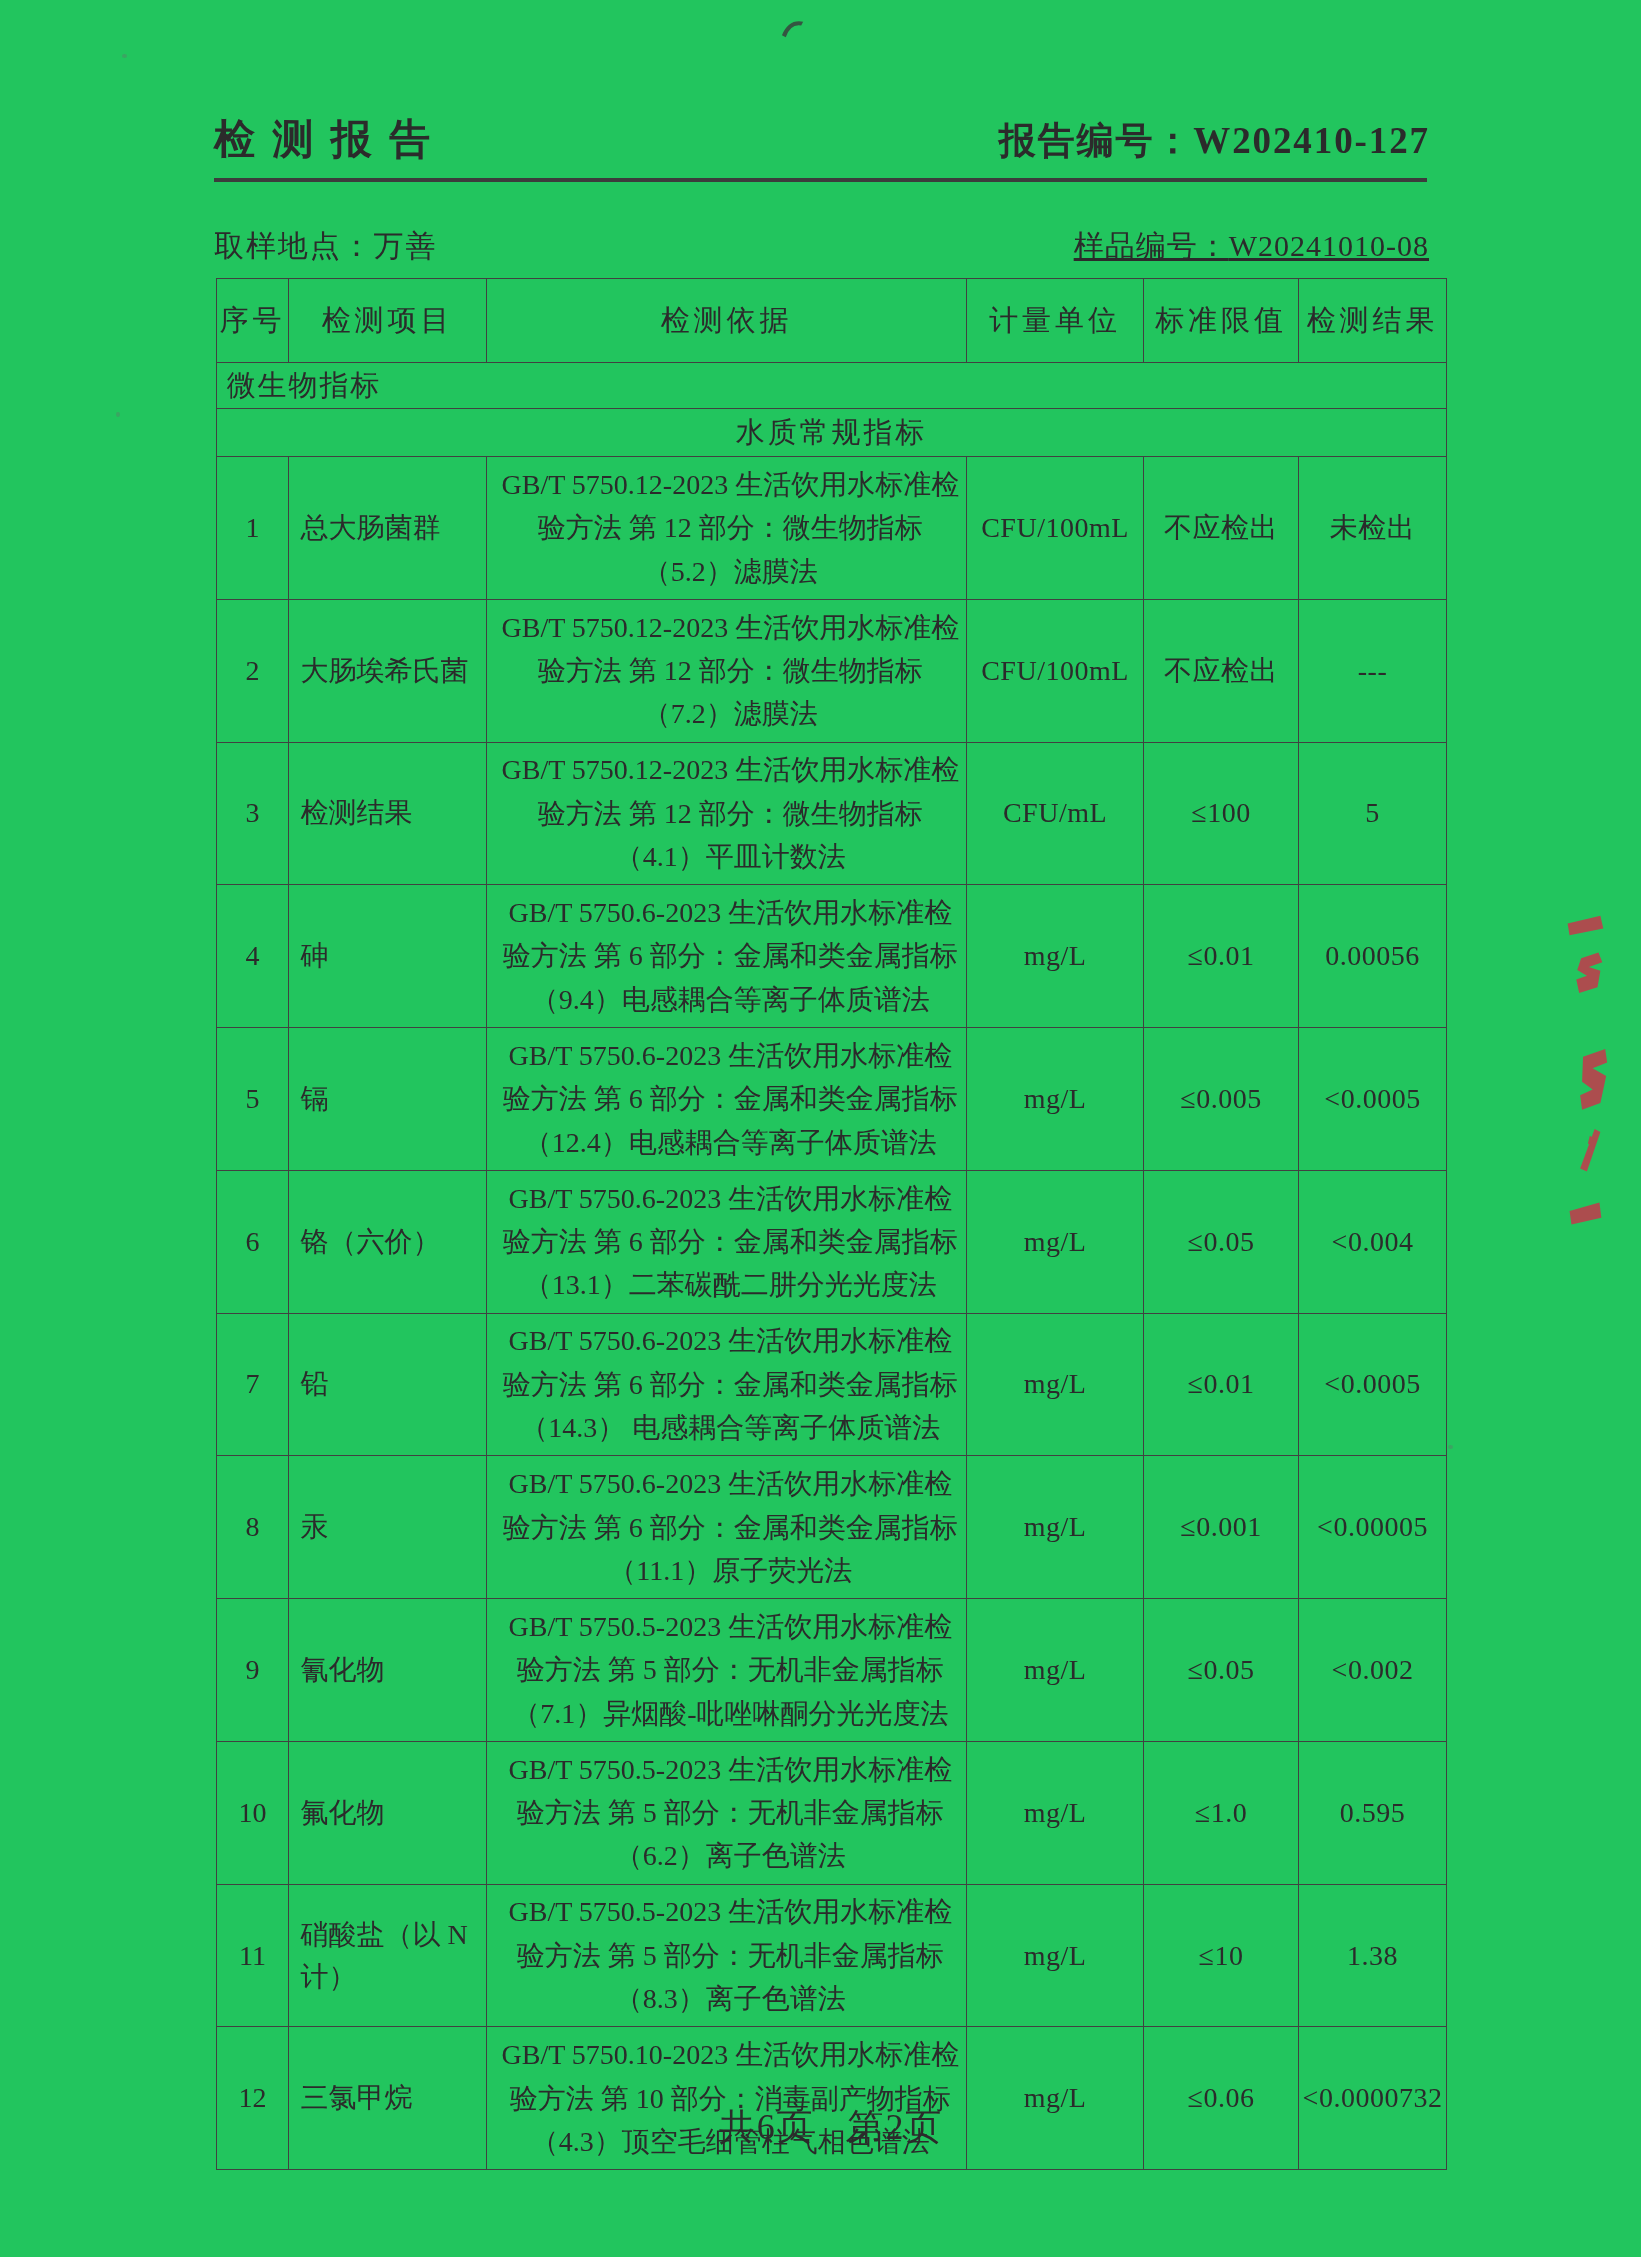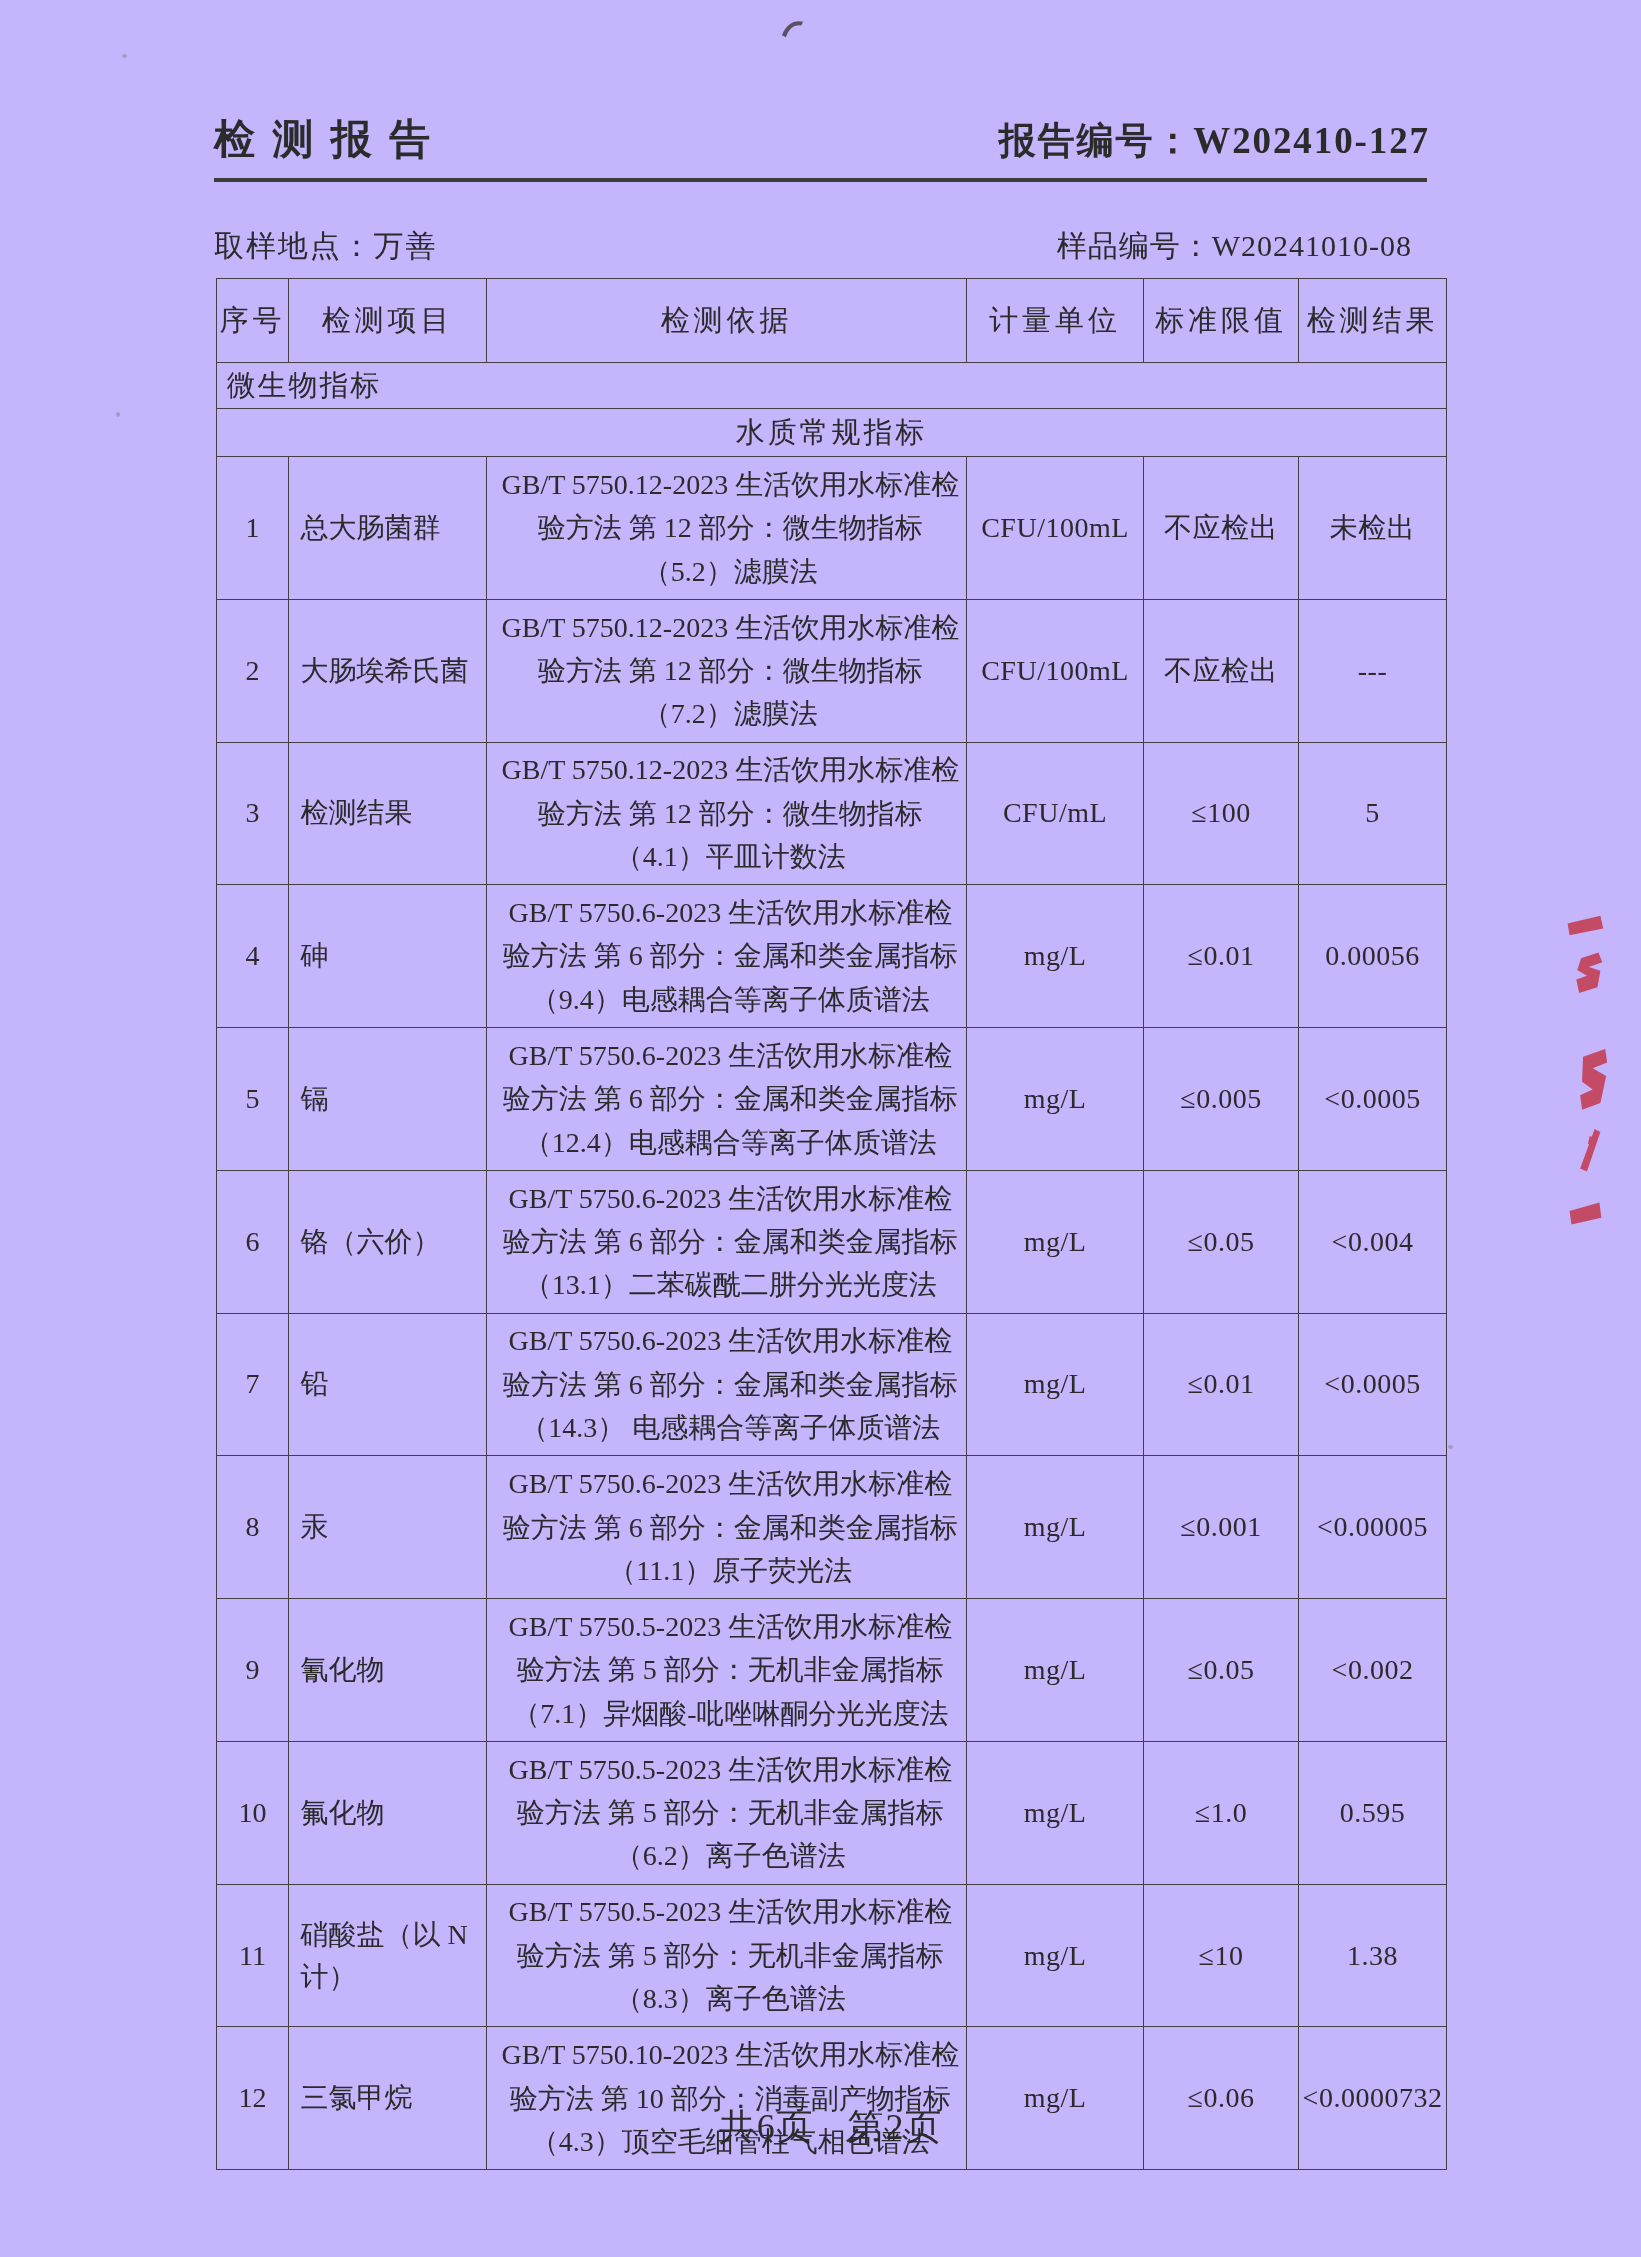--- a/index.html
+++ b/index.html
@@ -1,40 +1,40 @@
 <!DOCTYPE html>
 <html><head>
 <meta charset="utf-8">
 <style>
   html,body { margin:0; padding:0; background:#d9d9d9; }
   .page {
     position:relative; width:1641px; height:2257px; margin:0 auto;
-    background:#c4b5fd; overflow:hidden;
+    background:#22c55e; overflow:hidden;
     font-family:"Liberation Serif","DejaVu Serif",serif;
     color:#2b2b2b;
   }
   .hdr-title {
     position:absolute; left:214px; top:112px;
     font-size:41px; font-weight:bold; letter-spacing:17.4px; white-space:nowrap;
   }
   .hdr-no {
     position:absolute; right:211px; top:116px;
     font-size:37px; font-weight:bold; letter-spacing:1.9px; white-space:nowrap;
   }
   .hdr-rule {
     position:absolute; left:214px; top:178px; width:1213px; height:3.9px;
     background:#3c3c3c;
   }
   .info-left {
     position:absolute; left:214px; top:226px;
     font-size:30px; letter-spacing:1.9px; white-space:nowrap;
   }
   .info-right {
-    position:absolute; right:229px; top:226px;
-    font-size:30px; letter-spacing:1px; white-space:nowrap;
+    position:absolute; right:212px; top:226px;
+    font-size:30px; letter-spacing:1px; white-space:nowrap;text-decoration:underline;
   }
   .table-wrap { position:absolute; left:216px; top:278px; width:1230px; }
   table.report { border-collapse:collapse; width:100%; table-layout:fixed; }
   table.report th, table.report td {
     border:1.9px solid #414141; overflow:hidden;
   }
   table.report th {
     height:81px; font-size:29px; font-weight:normal; letter-spacing:3.9px;
     text-align:center;
   }

